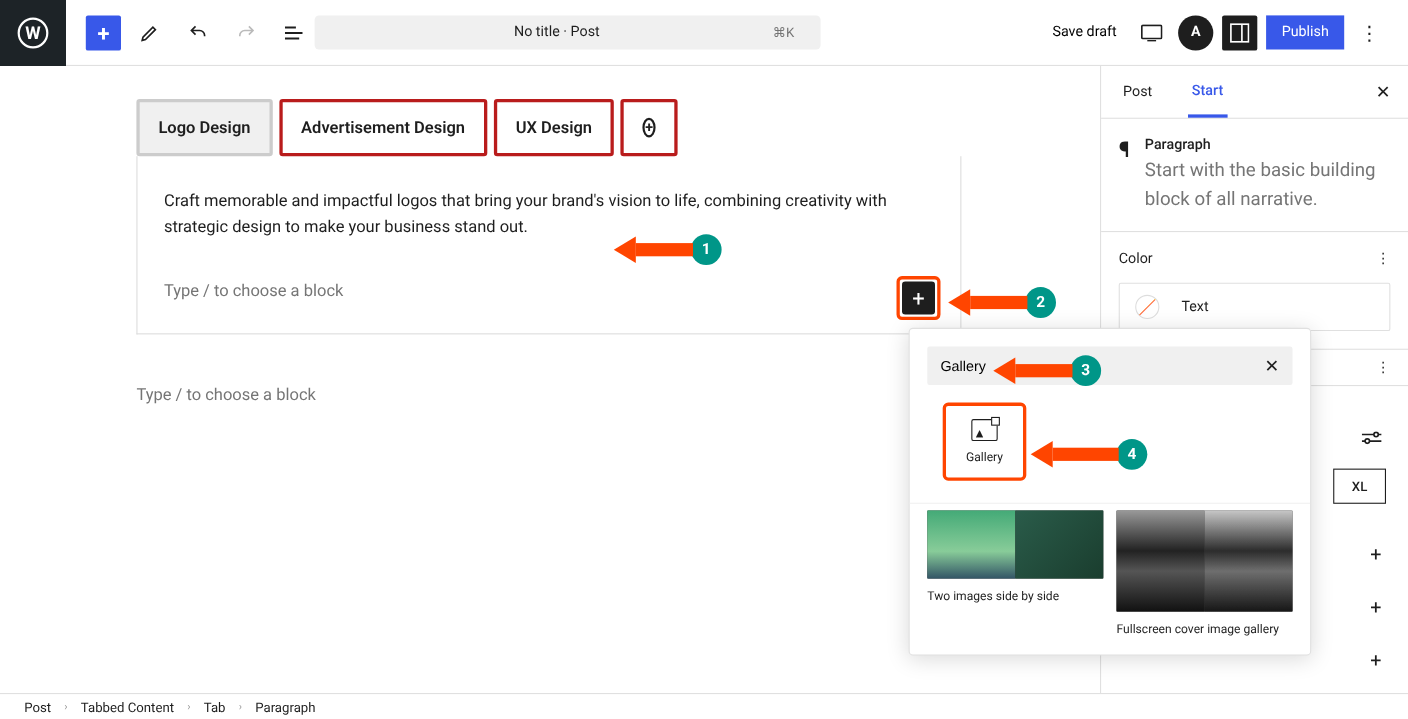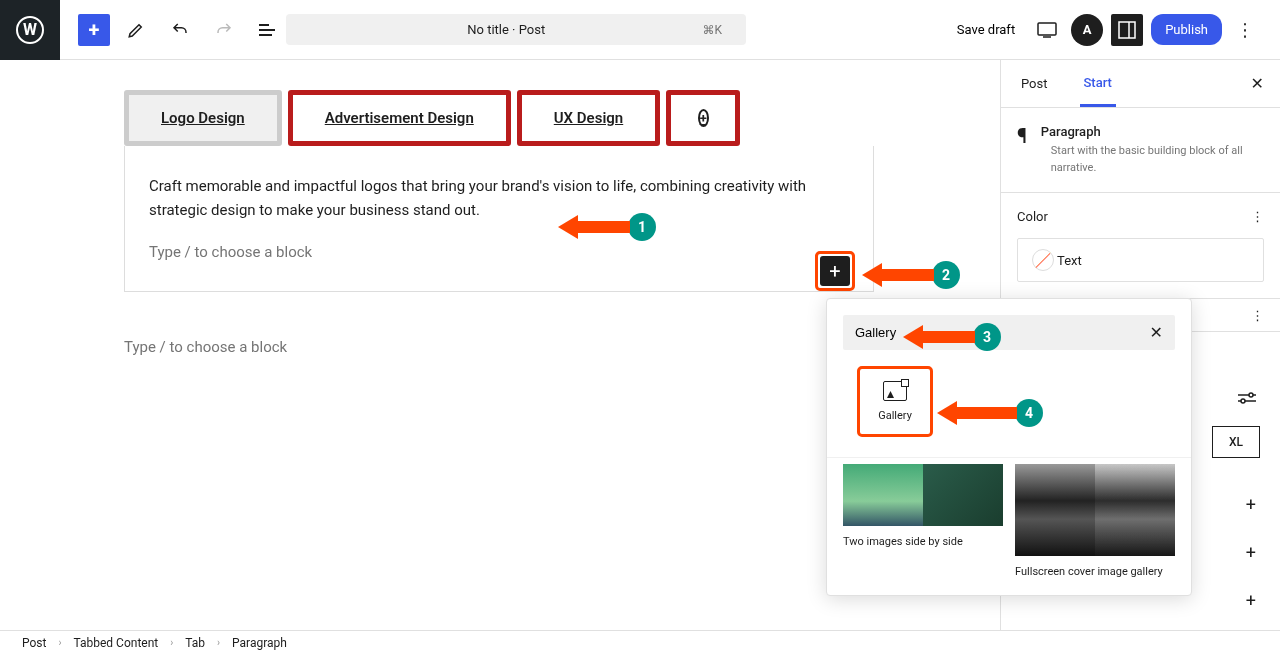--- a/index.html
+++ b/index.html
@@ -16,56 +16,56 @@
     .title-area { flex: 1; display: flex; justify-content: flex-start; }
     .title-pill { background: #f0f0f0; border-radius: 4px; padding: 8px 24px; display: flex; align-items: center; justify-content: space-between; width: 460px; color: #1e1e1e; }
     .title-text { flex: 1; text-align: center; }
     .shortcut { color: #757575; font-size: 12px; }
     
     .tb-right { display: flex; align-items: center; gap: 8px; padding: 0 20px; }
     .save-draft { color: #000000; font-size: 13px; padding: 8px; }
     .icon-btn { width: 32px; height: 32px; display: flex; align-items: center; justify-content: center; border-radius: 2px; }
     .icon-dark { background: #1e1e1e; color: #fff; }
     .icon-circle-dark { background: #1e1e1e; border-radius: 50%; color: #fff; font-weight:bold; }
-    .publish-btn { background: #3858e9; color: #fff; padding: 8px 14px; border-radius: 12px; font-size: 13px; }
+    .publish-btn { background: #3858e9; color: #fff; padding: 8px 14px; border-radius: 0; font-size: 13px; }
     .more-dots { padding: 0 6px; font-size: 18px; }
     
     .main-area { display: flex; height: 570px; }
     .editor { flex: 1; padding: 30px 0 0 124px; position: relative; }
     
     .tabs-row { display: flex; gap: 6px; }
-    .tab { padding: 14px 32px; border: 5px solid #b91c1c; border-radius: 3px; font-weight: 600; font-size: 15px; background: #fff; white-space:nowrap;text-decoration:underline;}
+    .tab { padding: 14px 17px; border: 3px solid #b91c1c; border-radius: 3px; font-weight: 600; font-size: 15px; background: #fff; white-space:nowrap;}
     .tab.active { background: #f0f0f0; border-color: #ccc; }
     .tab-add { width: 52px; display:flex; align-items:center; justify-content:center; font-size:18px; color:#222; }
     .plus-circle { width:18px; height:18px; border:2px solid #1e1e1e; border-radius:50%; display:flex; align-items:center; justify-content:center; font-size:13px; font-weight:bold;}
     
     .tab-content { border: 1px solid #ddd; border-top: none; padding: 28px 24px 30px 24px; width: 750px; }
-    .para { font-size: 15px; line-height: 1.6; color: #1e1e1e; margin-bottom: 21px; }
+    .para { font-size: 15px; line-height: 1.6; color: #1e1e1e; margin-bottom: 37px; }
     .placeholder-row { display: flex; align-items: center; justify-content: space-between; }
     .placeholder { color: #757575; font-size: 15px; }
     
     .outer-placeholder { color: #757575; font-size: 15px; margin-top: 46px; margin-left: 0; }
     
     .add-square-wrap { position:absolute; left: 815px; top: 251px; border: 3px solid #ff4500; border-radius: 5px; padding: 2px; }
     .add-square { width: 30px; height: 30px; background: #1e1e1e; color: #fff; display:flex; align-items:center; justify-content:center; font-size:20px; border-radius:3px; }
     
     .sidebar { width: 280px; border-left: 1px solid #e0e0e0; background: #fff; }
     .sb-tabs { display: flex; align-items: center; border-bottom: 1px solid #e0e0e0; padding: 0 16px; height: 48px; }
     .sb-tab { padding: 14px 4px; font-size: 13px; color: #1e1e1e; margin-right: 28px; }
     .sb-tab.active { color: #3858e9; border-bottom: 3px solid #3858e9; font-weight:500; }
     .sb-close { margin-left: auto; font-size: 16px; }
     
     .block-info { padding: 16px; display: flex; gap: 14px; }
     .block-icon { font-size: 20px; font-weight:bold; }
-    .block-desc { font-size: 11px; color: #757575; line-height: 1.5; margin-left: 10px; }
+    .block-desc { font-size: 17px; color: #757575; line-height: 1.5; }
     .block-title { font-size: 13px; font-weight: 500; color: #1e1e1e; margin-bottom: 4px; }
     
     .sb-section { border-top: 1px solid #e0e0e0; padding: 16px; }
     .sb-section-head { display: flex; justify-content: space-between; align-items: center; margin-bottom: 14px; font-size:13px;gap:38px; }
-    .color-row { border: 1px solid #e0e0e0; border-radius: 2px; padding: 10px 14px; display: flex; align-items: center; gap: 3px; font-size:13px; }
+    .color-row { border: 1px solid #e0e0e0; border-radius: 2px; padding: 10px 14px; display: flex; align-items: center; gap: 20px; font-size:13px; }
     .color-swatch { width: 22px; height: 22px; border-radius: 50%; border: 1px solid #ddd; background: linear-gradient(135deg, #fff 48%, #ff6 48%, #ff6 52%, #fff 52%); position:relative; }
     .color-swatch::after { content:''; position:absolute; width:100%; height:1px; background:#ff6b6b; top:50%; left:0; transform:rotate(-45deg);}
     
     .xl-box { position:absolute; right: 20px; top: 426px; border: 1px solid #1e1e1e; padding: 8px 16px; font-size:12px; font-weight:500; }
     .plus-row { position:absolute; right: 24px; display:flex; font-size:18px; color:#1e1e1e; }
     .slider-icon { font-size:14px; }
     
     .inserter-popup { position: absolute; left: 826px; top: 298px; width: 366px; background: #fff; border: 1px solid #e0e0e0; border-radius: 4px; box-shadow: 0 3px 20px rgba(0,0,0,0.15); z-index: 100; }
     .search-row { display: flex; align-items: center; background: #f0f0f0; margin: 16px; border-radius: 2px; padding: 8px 12px; }
     .search-input { background: transparent; border: none; font-size: 13px; flex:1; outline:none; }

